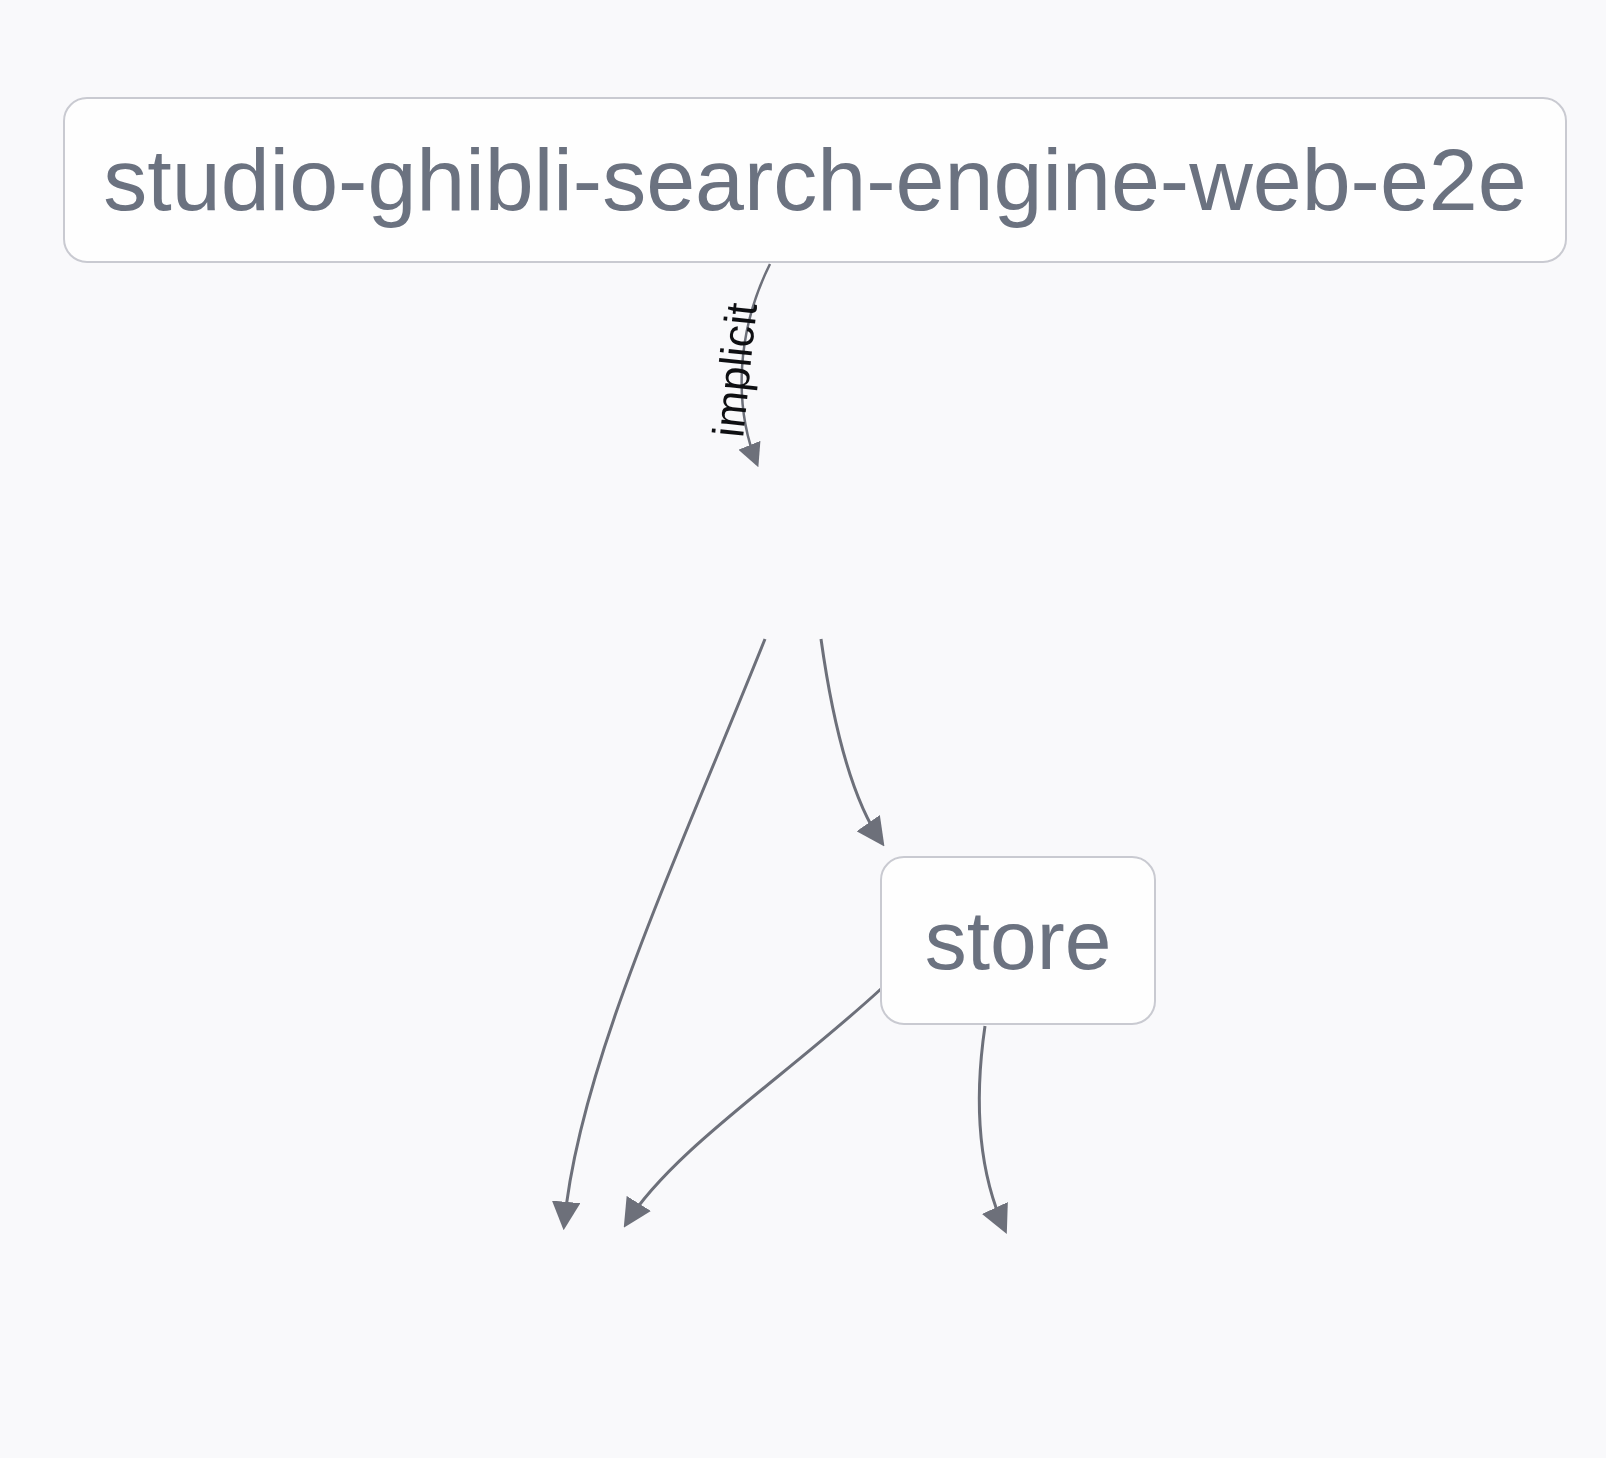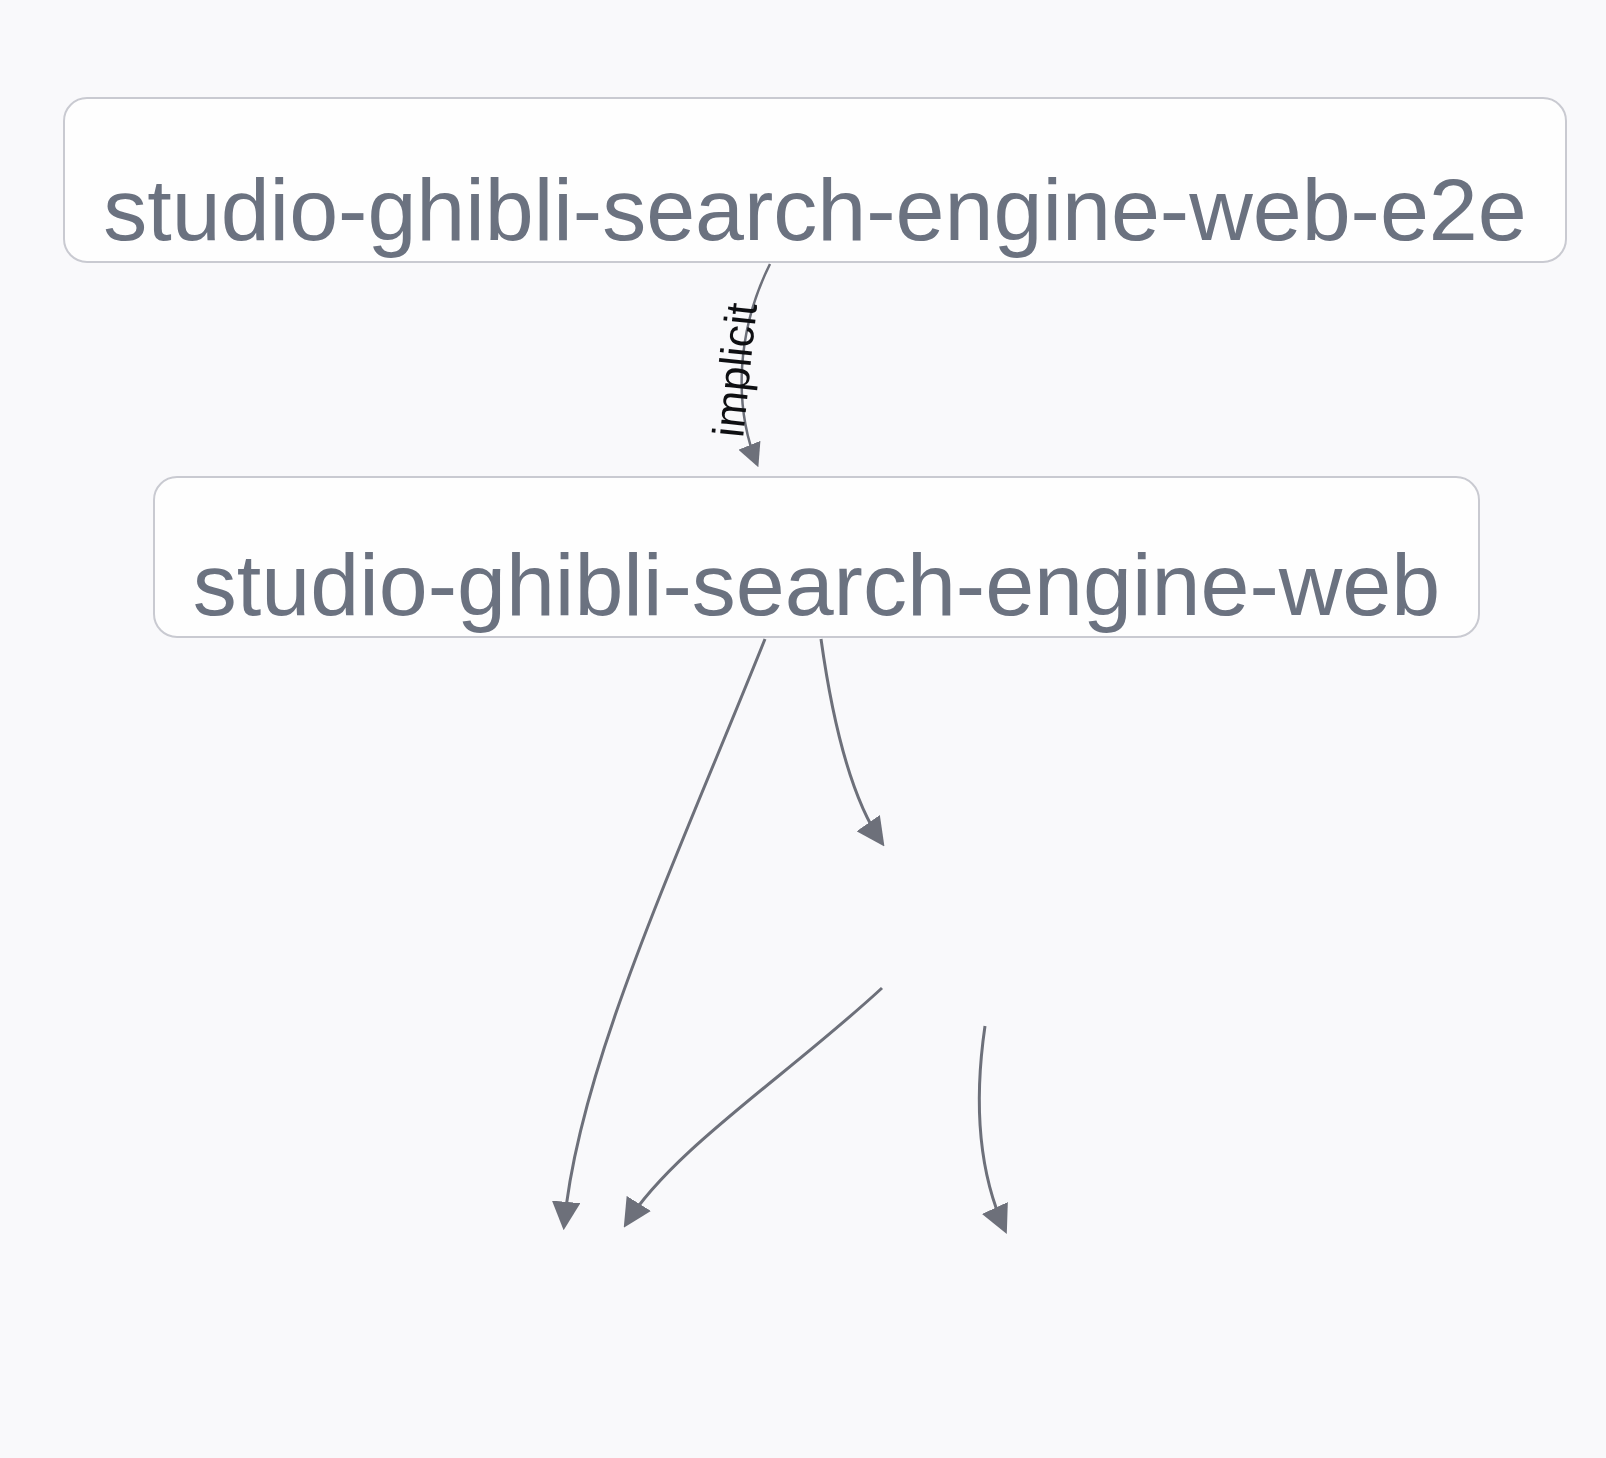--- a/index.html
+++ b/index.html
@@ -30,21 +30,21 @@
   .edge-path {
     fill: none;
     stroke: var(--edge);
     stroke-width: 3;
   }
   .edge-path.thin { stroke-width: 2.5; }
   .arrowhead-fill { fill: var(--edge); }
   .node {
     position: absolute;
     display: flex;
-    align-items: flex-end;
+    align-items: center;
     justify-content: center;
     background: var(--node_fill);
     border: 2px solid var(--node_border);
     border-radius: 24px;
     color: var(--node_text);
     white-space: nowrap;
     cursor: pointer;
   }
   .node .label { pointer-events: none; }
   .node-e2e      { left: 63px;  top: 97px;   width: 1504px; height: 166px; font-size: 88px; }
@@ -77,22 +77,22 @@
     <path class="edge-path" d="M 821,639 C 833,725 852,800 882,843" marker-end="url(#arrowhead)"></path>
     <path class="edge-path" d="M 765,639 C 672,870 578,1070 564,1226" marker-end="url(#arrowhead)"></path>
     <path class="edge-path" d="M 882,988 C 788,1075 672,1150 626,1224" marker-end="url(#arrowhead)"></path>
     <path class="edge-path" d="M 985,1026 C 972,1115 982,1180 1005,1230" marker-end="url(#arrowhead)"></path>
   </svg>
 
   <div class="node node-e2e">
     <span class="label">studio-ghibli-search-engine-web-e2e</span>
   </div>
 
-  <div class="node node-web">
-    <span class="label">studio-ghibli-search-engine-web</span>
+
+  <div class="node node-store">
+    <span class="label">store</span>
   </div>
-
 
 
 
   <div class="edge-label">implicit</div>
 
 </div>
 
 </body></html>

